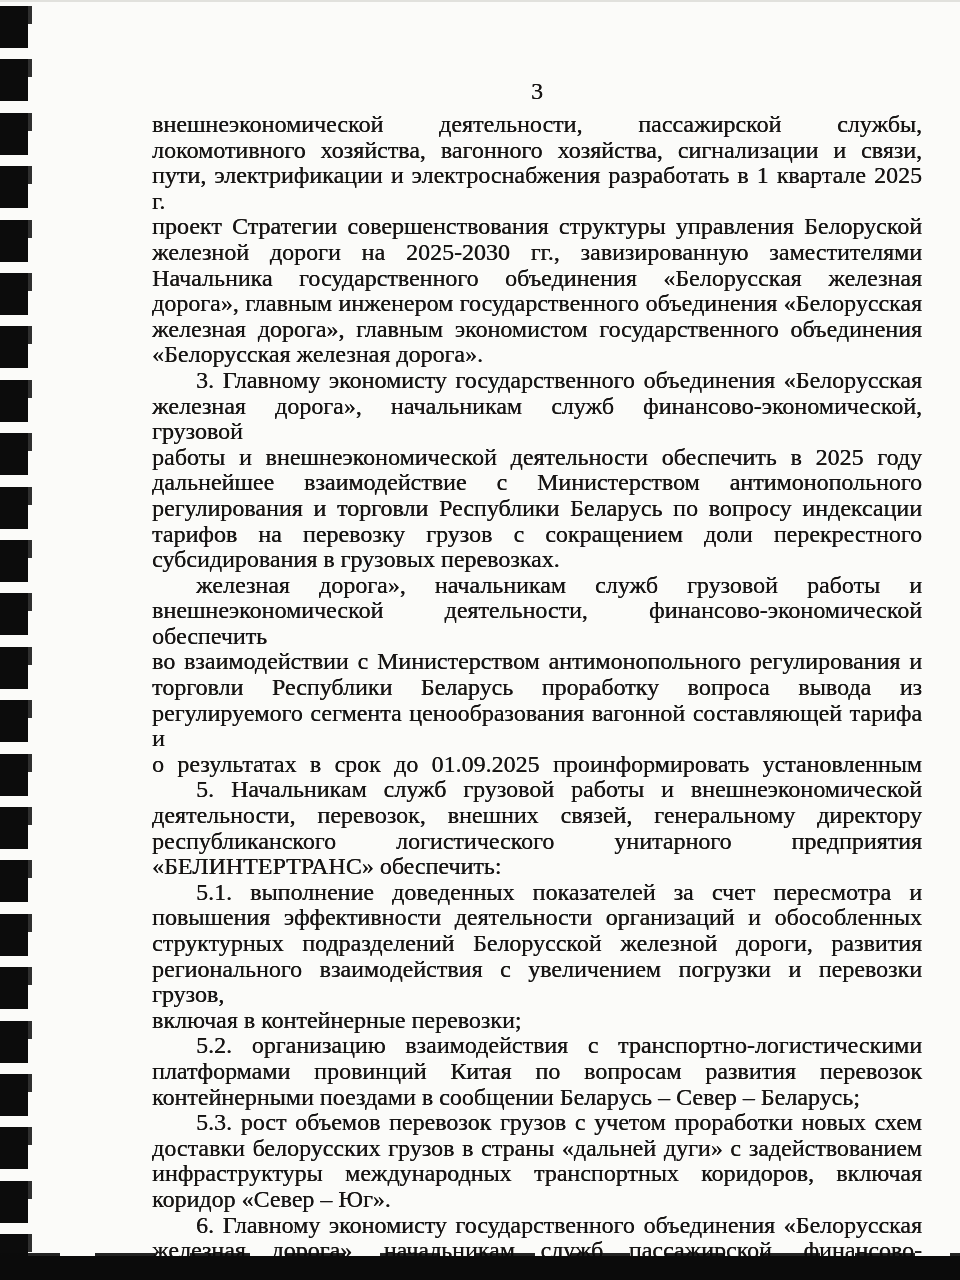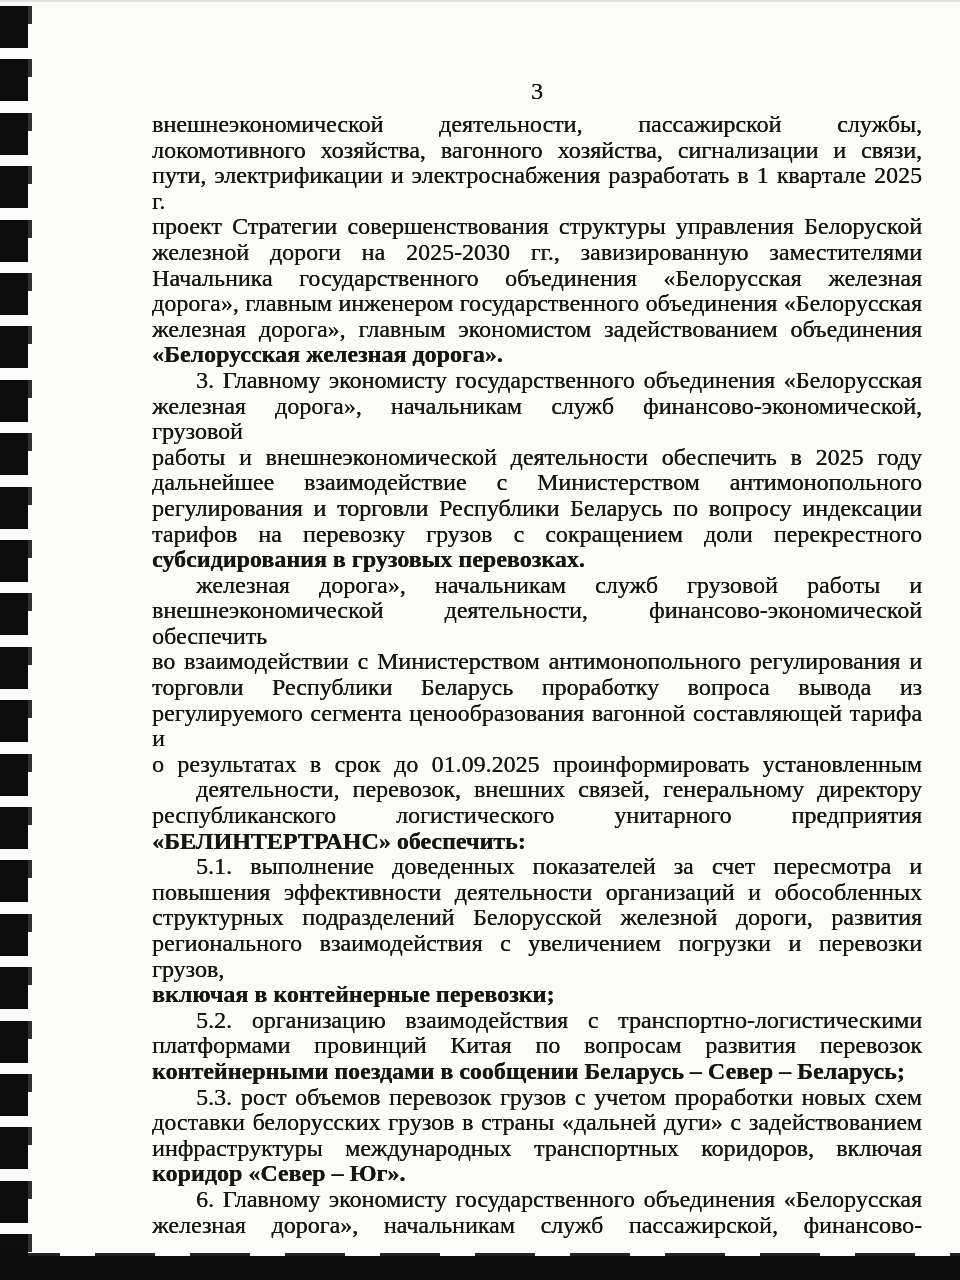--- a/index.html
+++ b/index.html
@@ -65,62 +65,62 @@
     text-shadow: 0.3px 0 0 currentColor; 
   }
   .line {
     text-align: justify;
     text-align-last: justify;
     white-space: normal;
   }
   .line.last {
     text-align: left;
     text-align-last: auto;
-    font-weight: bold;
   }
   .para.indent .line:first-child { text-indent: 44px; }
 </style>
 </head>
 <body>
 
 <div class="page">
   <div class="top-edge"></div>
   <div class="edge-marks"></div>
   <div class="content">
     <div class="page-number">3</div>
     <div id="paragraphs">
         <div class="para">
           <div class="line">внешнеэкономической деятельности, пассажирской службы,</div>
           <div class="line">локомотивного хозяйства, вагонного хозяйства, сигнализации и связи,</div>
           <div class="line">пути, электрификации и электроснабжения разработать в 1 квартале 2025 г.</div>
           <div class="line">проект Стратегии совершенствования структуры управления Белоруской</div>
           <div class="line">железной дороги на 2025-2030 гг., завизированную заместителями</div>
           <div class="line">Начальника государственного объединения «Белорусская железная</div>
           <div class="line">дорога», главным инженером государственного объединения «Белорусская</div>
-          <div class="line">железная дорога», главным экономистом задействованием объединения</div>
+          <div class="line">железная дорога», главным экономистом государственного объединения</div>
           <div class="line last">«Белорусская железная дорога».</div>
         </div>
         <div class="para indent">
           <div class="line">3. Главному экономисту государственного объединения «Белорусская</div>
           <div class="line">железная дорога», начальникам служб финансово-экономической, грузовой</div>
           <div class="line">работы и внешнеэкономической деятельности обеспечить в 2025 году</div>
           <div class="line">дальнейшее взаимодействие с Министерством антимонопольного</div>
           <div class="line">регулирования и торговли Республики Беларусь по вопросу индексации</div>
           <div class="line">тарифов на перевозку грузов с сокращением доли перекрестного</div>
           <div class="line last">субсидирования в грузовых перевозках.</div>
         </div>
         <div class="para indent">
           <div class="line">железная дорога», начальникам служб грузовой работы и</div>
           <div class="line">внешнеэкономической деятельности, финансово-экономической обеспечить</div>
           <div class="line">во взаимодействии с Министерством антимонопольного регулирования и</div>
           <div class="line">торговли Республики Беларусь проработку вопроса вывода из</div>
           <div class="line">регулируемого сегмента ценообразования вагонной составляющей тарифа и</div>
           <div class="line">о результатах в срок до 01.09.2025 проинформировать установленным</div>
         </div>
         <div class="para indent">
+          <div class="line">5. Начальникам служб грузовой работы и внешнеэкономической</div>
           <div class="line">деятельности, перевозок, внешних связей, генеральному директору</div>
           <div class="line">республиканского логистического унитарного предприятия</div>
           <div class="line last">«БЕЛИНТЕРТРАНС» обеспечить:</div>
         </div>
         <div class="para indent">
           <div class="line">5.1. выполнение доведенных показателей за счет пересмотра и</div>
           <div class="line">повышения эффективности деятельности организаций и обособленных</div>
           <div class="line">структурных подразделений Белорусской железной дороги, развития</div>
           <div class="line">регионального взаимодействия с увеличением погрузки и перевозки грузов,</div>
           <div class="line last">включая в контейнерные перевозки;</div>

